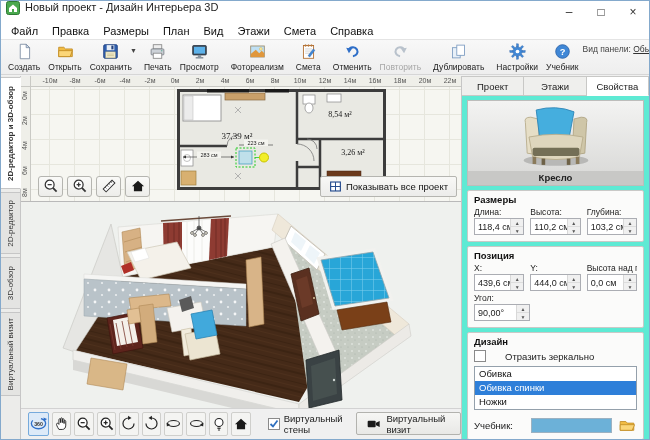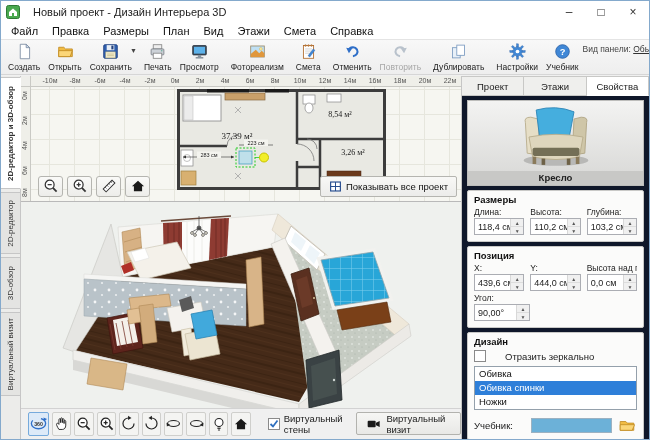--- a/index.html
+++ b/index.html
@@ -2,21 +2,21 @@
 <html><head>
 <meta charset="utf-8">
 <style>
   * { margin:0; padding:0; box-sizing:border-box; }
   html,body { width:650px; height:440px; overflow:hidden; }
   body {
     font-family:"Liberation Sans", sans-serif; font-size:11px; color:#1a1a1a;
     background:#f0f0f0; position:relative; border:1px solid #84a9cc;
   }
   
-  .titlebar { height:22px; background:#fff; display:flex; align-items:center; padding-left:5px; gap:13px; }
+  .titlebar { height:22px; background:#fff; display:flex; padding-left:5px; gap:5px; }
   .titlebar .ttl { font-size:11px; color:#222; }
   .win-controls { margin-left:auto; display:flex; height:22px; }
   .win-btn { width:32px; height:22px; display:flex; align-items:center; justify-content:center; font-size:12px; color:#333; }
   
   .menubar { height:17px; background:#fff; border-bottom:1px solid #e4e4e4; display:flex; align-items:center; padding-left:3px; }
   .menu-item { padding:1px 7px; font-size:11px; color:#111; }
   
   .toolbar { height:35px; background:linear-gradient(#f8f8f8,#eeeeee); border-bottom:1px solid #d6d6d6; display:flex; align-items:stretch; padding:1px 3px; overflow:hidden; }
   .tbtn { display:flex; flex-direction:column; align-items:center; justify-content:center; padding:1px 4px; border-radius:2px; position:relative; }
   .tbtn .ticon { height:18px; display:flex; align-items:center; }
@@ -61,21 +61,21 @@
   .cbx-row { display:flex; align-items:center; gap:4px; margin-left:14px; font-size:9.5px; }
   .cbx { width:12px; height:12px; border:1px solid #8a8a8a; background:#fff; display:flex; align-items:center; justify-content:center; }
   .cbx svg { display:none; }
   .cbx.on svg { display:block; }
   .vv-btn { margin-left:10px; height:23px; border:1px solid #b2b2ae; border-radius:2px; background:linear-gradient(#f6f6f4,#e8e8e6); display:flex; align-items:center; gap:6px; padding:0 10px; font-size:9.5px; }
   
   .right-panel { flex:1; background:#f0f0ef; border-left:1px solid #c6c6c6; position:relative; }
   .rtabs { height:20px; display:flex; background:#eaeae8; }
   .rtab { flex:1; display:flex; align-items:center; justify-content:center; font-size:9.5px; color:#222; background:#efefed; border:1px solid #c8c8c6; border-left:none; }
   .rtab.active { background:#fff; border-bottom-color:#fff; }
-  .rcontent { position:absolute; top:20px; left:0; right:0; bottom:0; background:#0f172a; padding:4px 5px; overflow:hidden; }
+  .rcontent { position:absolute; top:20px; left:0; right:0; bottom:0; background:#5eead4; padding:4px 5px; overflow:hidden; }
   .preview { height:86px; border:1px solid #bdbdbb; background:linear-gradient(180deg,#f3f3f2,#d7d7d5); position:relative; }
   .preview svg { display:block; margin:0 auto; }
   .pcaption { position:absolute; left:0; right:0; bottom:0; height:14px; background:#c8c8c6; font-weight:bold; font-size:9.5px; text-align:center; line-height:14px; color:#222; }
   .grp { border:1px solid #c9c9c7; border-radius:2px; background:#fbfbfa; padding:3px 6px 6px; margin-top:4px; }
   .gtitle { font-weight:bold; font-size:9.5px; color:#111; }
   .frow { display:flex; gap:6px; margin-top:2px; }
   .fld { display:flex; flex-direction:column; gap:1px; flex:1; min-width:0; }
   .flabel { font-size:8.5px; color:#222; white-space:nowrap; overflow:hidden; }
   .spin { height:17px; border:1px solid #abadb3; background:#fff; display:flex; align-items:center; font-size:9px; padding-left:3px; position:relative; }
   .spin .val { white-space:nowrap; }

